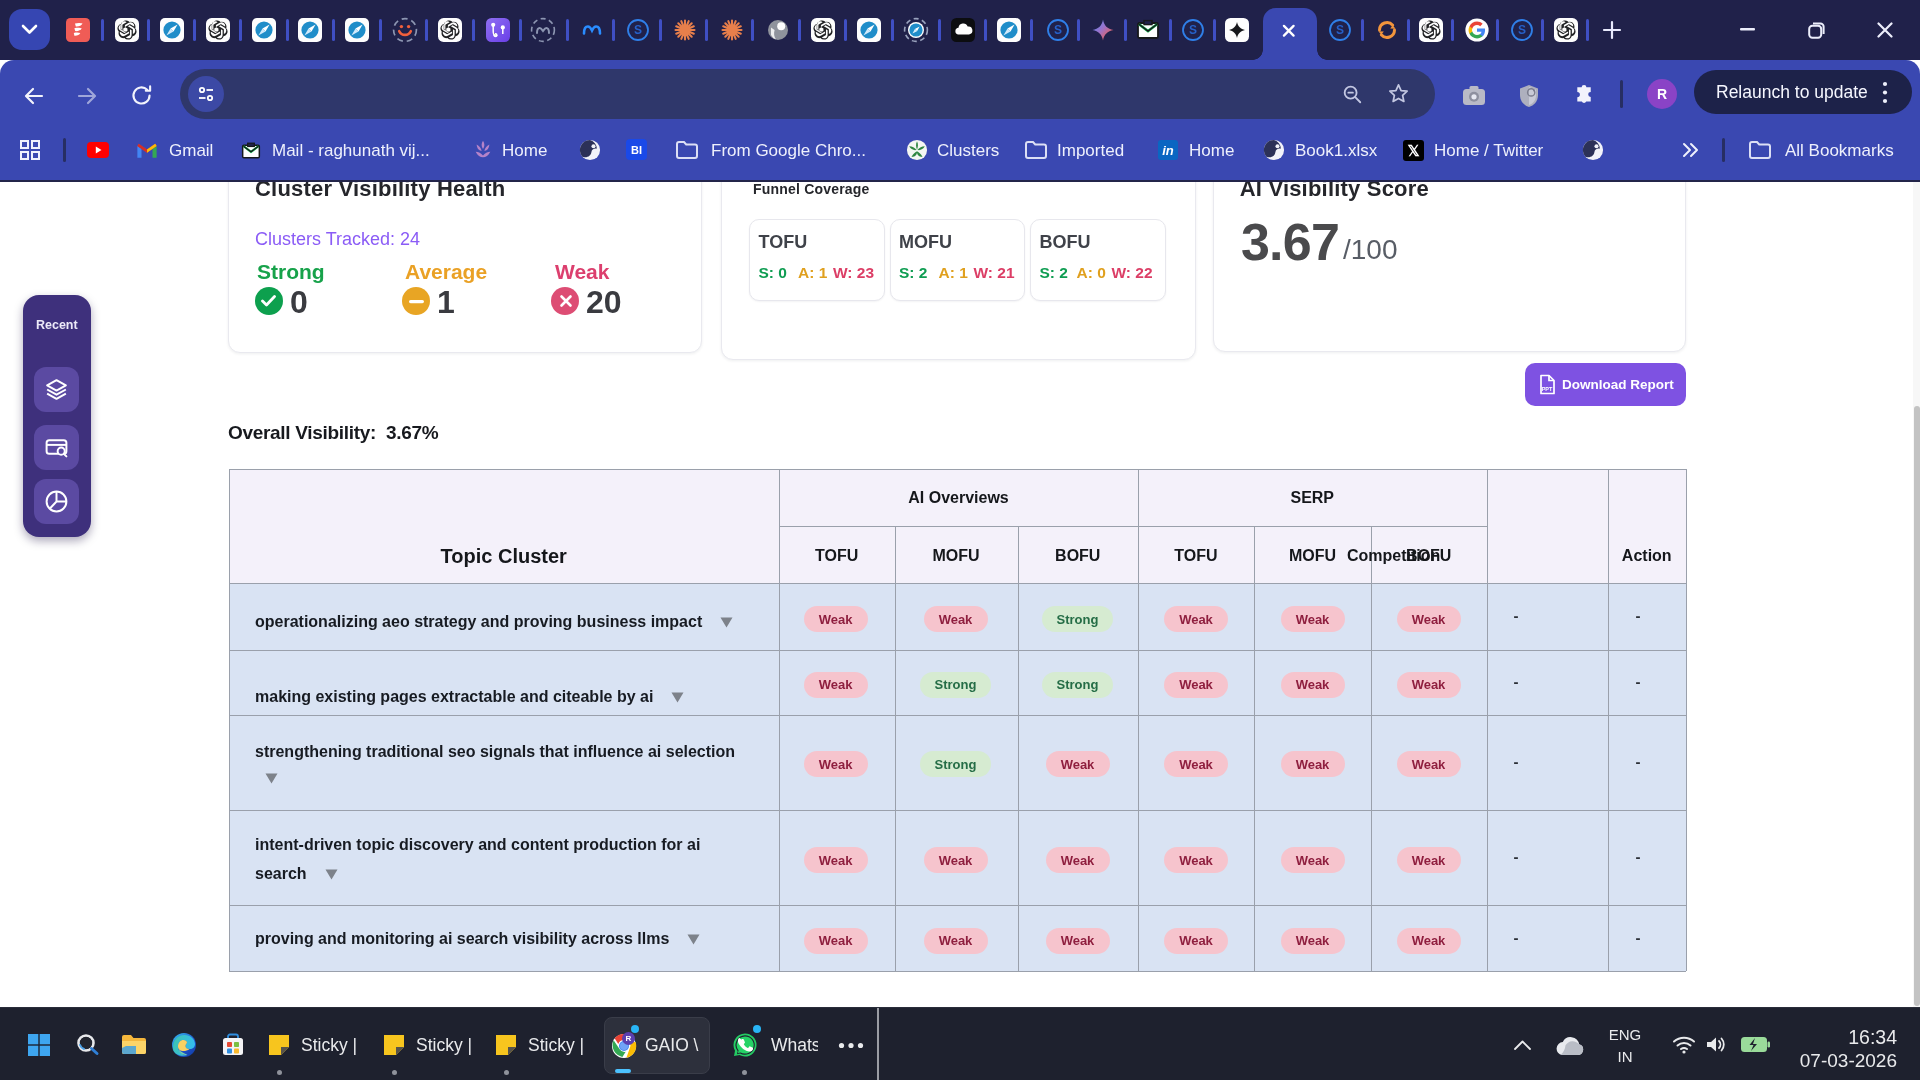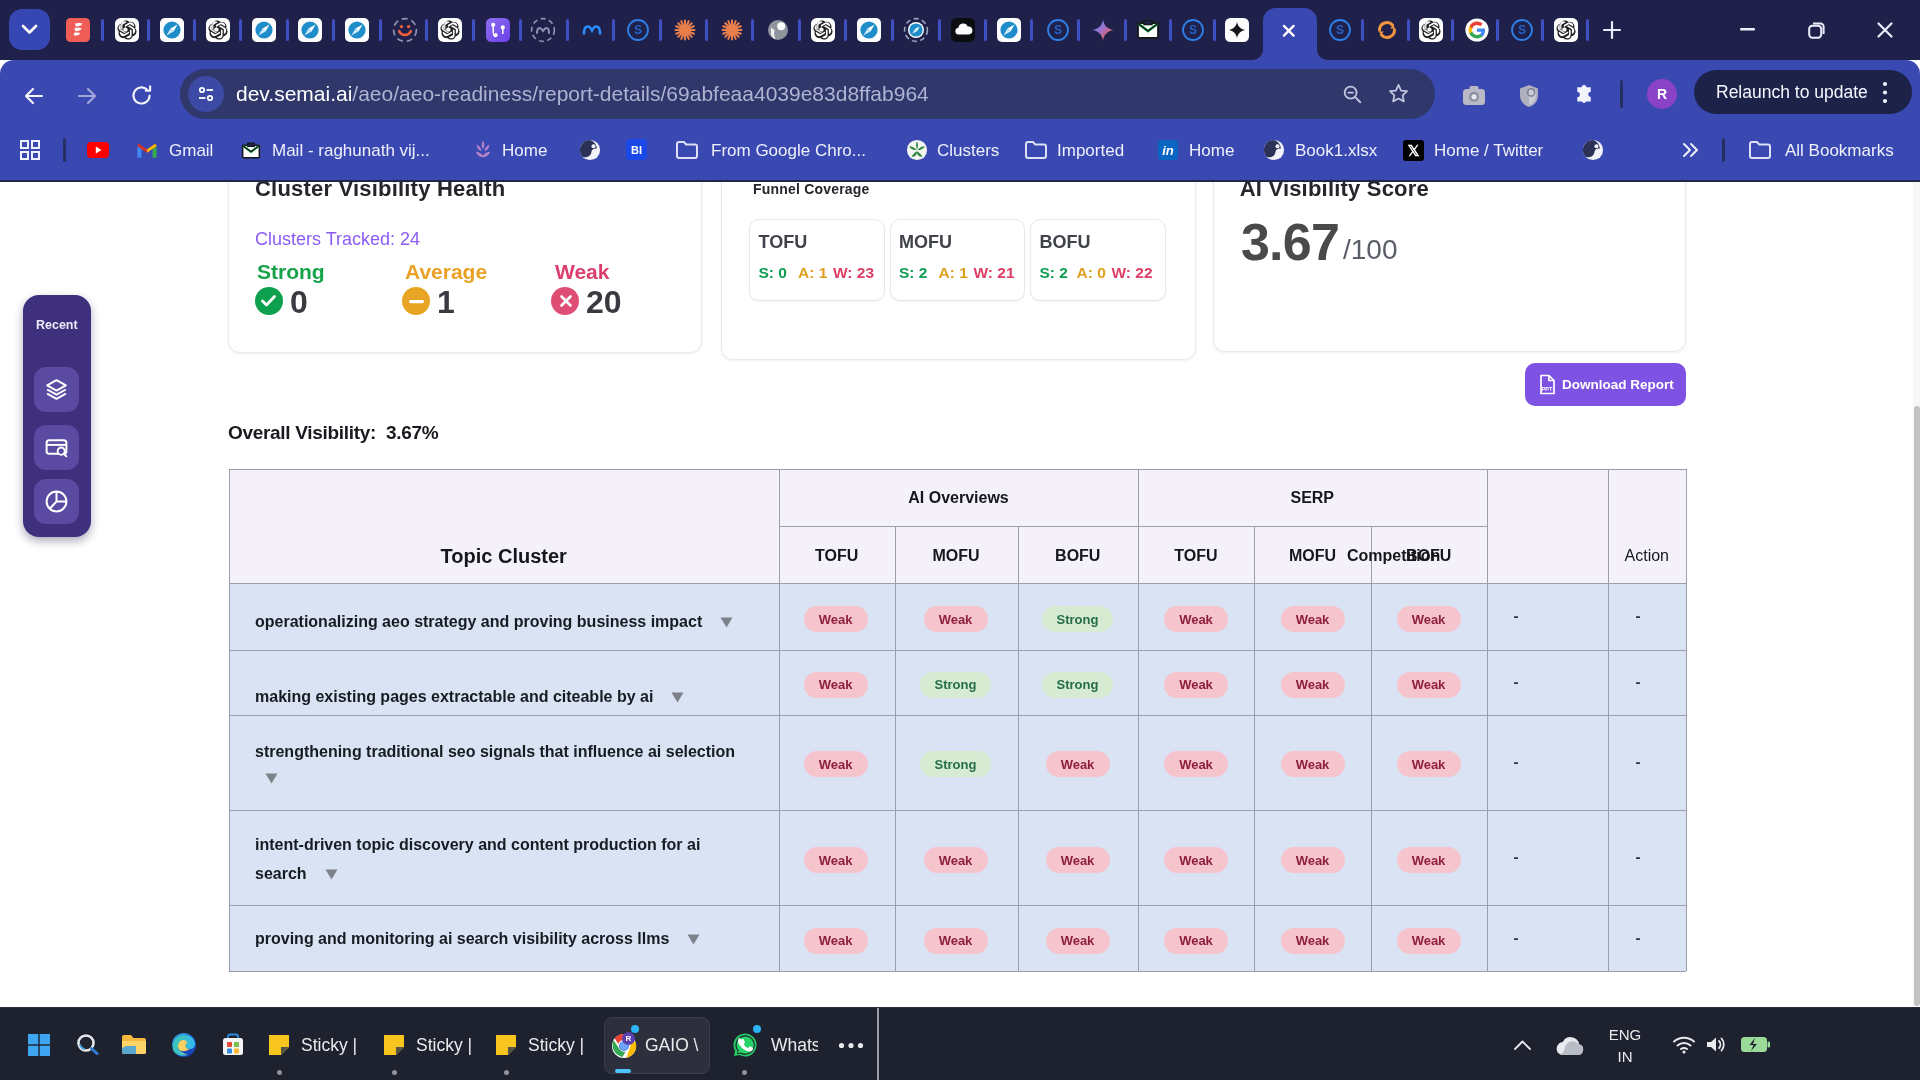--- a/index.html
+++ b/index.html
@@ -299,21 +299,20 @@
 <div class="a" style="left:180px;top:9px;width:1255px;height:50px;border-radius:25px;background:#2f376b"></div>
 <div class="a" style="left:188px;top:16px;width:36px;height:36px;border-radius:18px;background:#3c49a5"></div>
 <svg class="a" style="left:196px;top:24px" width="20" height="20" viewBox="0 0 20 20">
       <g stroke="#fff" stroke-width="1.8" fill="none">
         <circle cx="6" cy="6" r="2.2"></circle>
         <path d="M10.5 6 H17"></path>
         <circle cx="14" cy="14" r="2.2"></circle>
         <path d="M3 14 H9.5"></path>
       </g>
     </svg>
-<div class="a" style="left:236px;top:23px;font-size:21px;color:#fff;line-height:21px">dev.semai.ai<span style="color:#aeb3d2">/aeo/aeo-readiness/report-details/69abfeaa4039e83d8ffab964</span></div>
 <svg class="a" style="left:1341px;top:23px" width="22" height="22" viewBox="0 0 24 24">
       <circle cx="10.5" cy="10.5" r="6.5" fill="none" stroke="#c3c7e2" stroke-width="2"></circle>
       <path d="M15.5 15.5 L21 21 M8 10.5 H13" stroke="#c3c7e2" stroke-width="2" stroke-linecap="round"></path>
     </svg>
 <svg class="a" style="left:1387px;top:22px" width="23" height="23" viewBox="0 0 24 24">
       <path d="M12 3 L14.7 8.9 L21 9.6 L16.3 14 L17.6 20.3 L12 17.1 L6.4 20.3 L7.7 14 L3 9.6 L9.3 8.9 Z" fill="none" stroke="#c3c7e2" stroke-width="1.8" stroke-linejoin="round"></path>
     </svg>
 <svg class="a" style="left:1462px;top:25px" width="24" height="21" viewBox="0 0 24 21">
       <rect x="1" y="4" width="22" height="16" rx="3.5" fill="#b9bac6"></rect>
       <rect x="7.5" y="1" width="9" height="5" rx="1.5" fill="#b9bac6"></rect>
@@ -503,21 +502,21 @@
 <div class="a" style="left:758.5px;top:308.0px;width:400px;text-align:center;font-size:16px;font-weight:bold;color:#15171b;line-height:16px">AI Overviews</div>
 <div class="a" style="left:1112.25px;top:308.0px;width:400px;text-align:center;font-size:16px;font-weight:bold;color:#15171b;line-height:16px">SERP</div>
 <div class="a" style="left:303.75px;top:365.5px;width:400px;text-align:center;font-size:20px;font-weight:bold;color:#15171b;line-height:16px">Topic Cluster</div>
 <div class="a" style="left:636.75px;top:365.5px;width:400px;text-align:center;font-size:16px;font-weight:bold;color:#15171b;line-height:16px">TOFU</div>
 <div class="a" style="left:756.0px;top:365.5px;width:400px;text-align:center;font-size:16px;font-weight:bold;color:#15171b;line-height:16px">MOFU</div>
 <div class="a" style="left:877.75px;top:365.5px;width:400px;text-align:center;font-size:16px;font-weight:bold;color:#15171b;line-height:16px">BOFU</div>
 <div class="a" style="left:996.0px;top:365.5px;width:400px;text-align:center;font-size:16px;font-weight:bold;color:#15171b;line-height:16px">TOFU</div>
 <div class="a" style="left:1112.5px;top:365.5px;width:400px;text-align:center;font-size:16px;font-weight:bold;color:#15171b;line-height:16px">MOFU</div>
 <div class="a" style="left:1228.75px;top:365.5px;width:400px;text-align:center;font-size:16px;font-weight:bold;color:#15171b;line-height:16px">BOFU</div>
 <div class="a" style="left:1347.0px;top:365.5px;width:400px;font-size:16px;font-weight:bold;color:#15171b;line-height:16px">Competition</div>
-<div class="a" style="left:1446.75px;top:365.5px;width:400px;text-align:center;font-size:16px;font-weight:normal;color:#15171b;line-height:16px">Action</div>
+<div class="a" style="left:1446.75px;top:365.5px;width:400px;text-align:center;font-size:16px;font-weight:bold;color:#15171b;line-height:16px">Action</div>
 <div class="a pill pw" style="left:803.7px;top:424.0px;width:64px">Weak</div>
 <div class="a pill pw" style="left:923.5px;top:424.0px;width:64px">Weak</div>
 <div class="a pill ps" style="left:1042.0px;top:424.0px;width:71px">Strong</div>
 <div class="a pill pw" style="left:1164.0px;top:424.0px;width:64px">Weak</div>
 <div class="a pill pw" style="left:1280.5px;top:424.0px;width:64px">Weak</div>
 <div class="a pill pw" style="left:1396.5px;top:424.0px;width:64px">Weak</div>
 <div class="a" style="left:1506px;top:426.0px;width:20px;text-align:center;font-size:15px;font-weight:bold;color:#2b2f36;line-height:16px">-</div>
 <div class="a" style="left:1628px;top:426.0px;width:20px;text-align:center;font-size:15px;font-weight:bold;color:#2b2f36;line-height:16px">-</div>
 <div class="a pill pw" style="left:803.7px;top:489.5px;width:64px">Weak</div>
 <div class="a pill ps" style="left:920.0px;top:489.5px;width:71px">Strong</div>
@@ -713,12 +712,13 @@
       <g fill="none" stroke="#e9eaec" stroke-width="1.8" stroke-linecap="round">
         <path d="M14 6 a5 5 0 0 1 0 7"></path>
         <path d="M16.5 3.5 a9 9 0 0 1 0 12"></path>
       </g>
     </svg>
 <svg class="a" style="left:1740px;top:28px" width="30" height="17" viewBox="0 0 30 17">
       <rect x="1" y="1" width="26" height="15" rx="3.5" fill="#9adb9a"></rect>
       <rect x="27.5" y="5.5" width="2.5" height="6" rx="1.2" fill="#9adb9a"></rect>
       <path d="M15 2 L9.5 9 h4 l-2.5 6 L17 8 h-4 Z" fill="#1e212e"></path>
     </svg>
+<div class="a" style="left:1700px;top:18px;width:197px;text-align:right;font-size:19.5px;color:#e9eaec;line-height:23px">16:34<br><span style="font-size:19px">07-03-2026</span></div>
 </div>
 </body></html>

